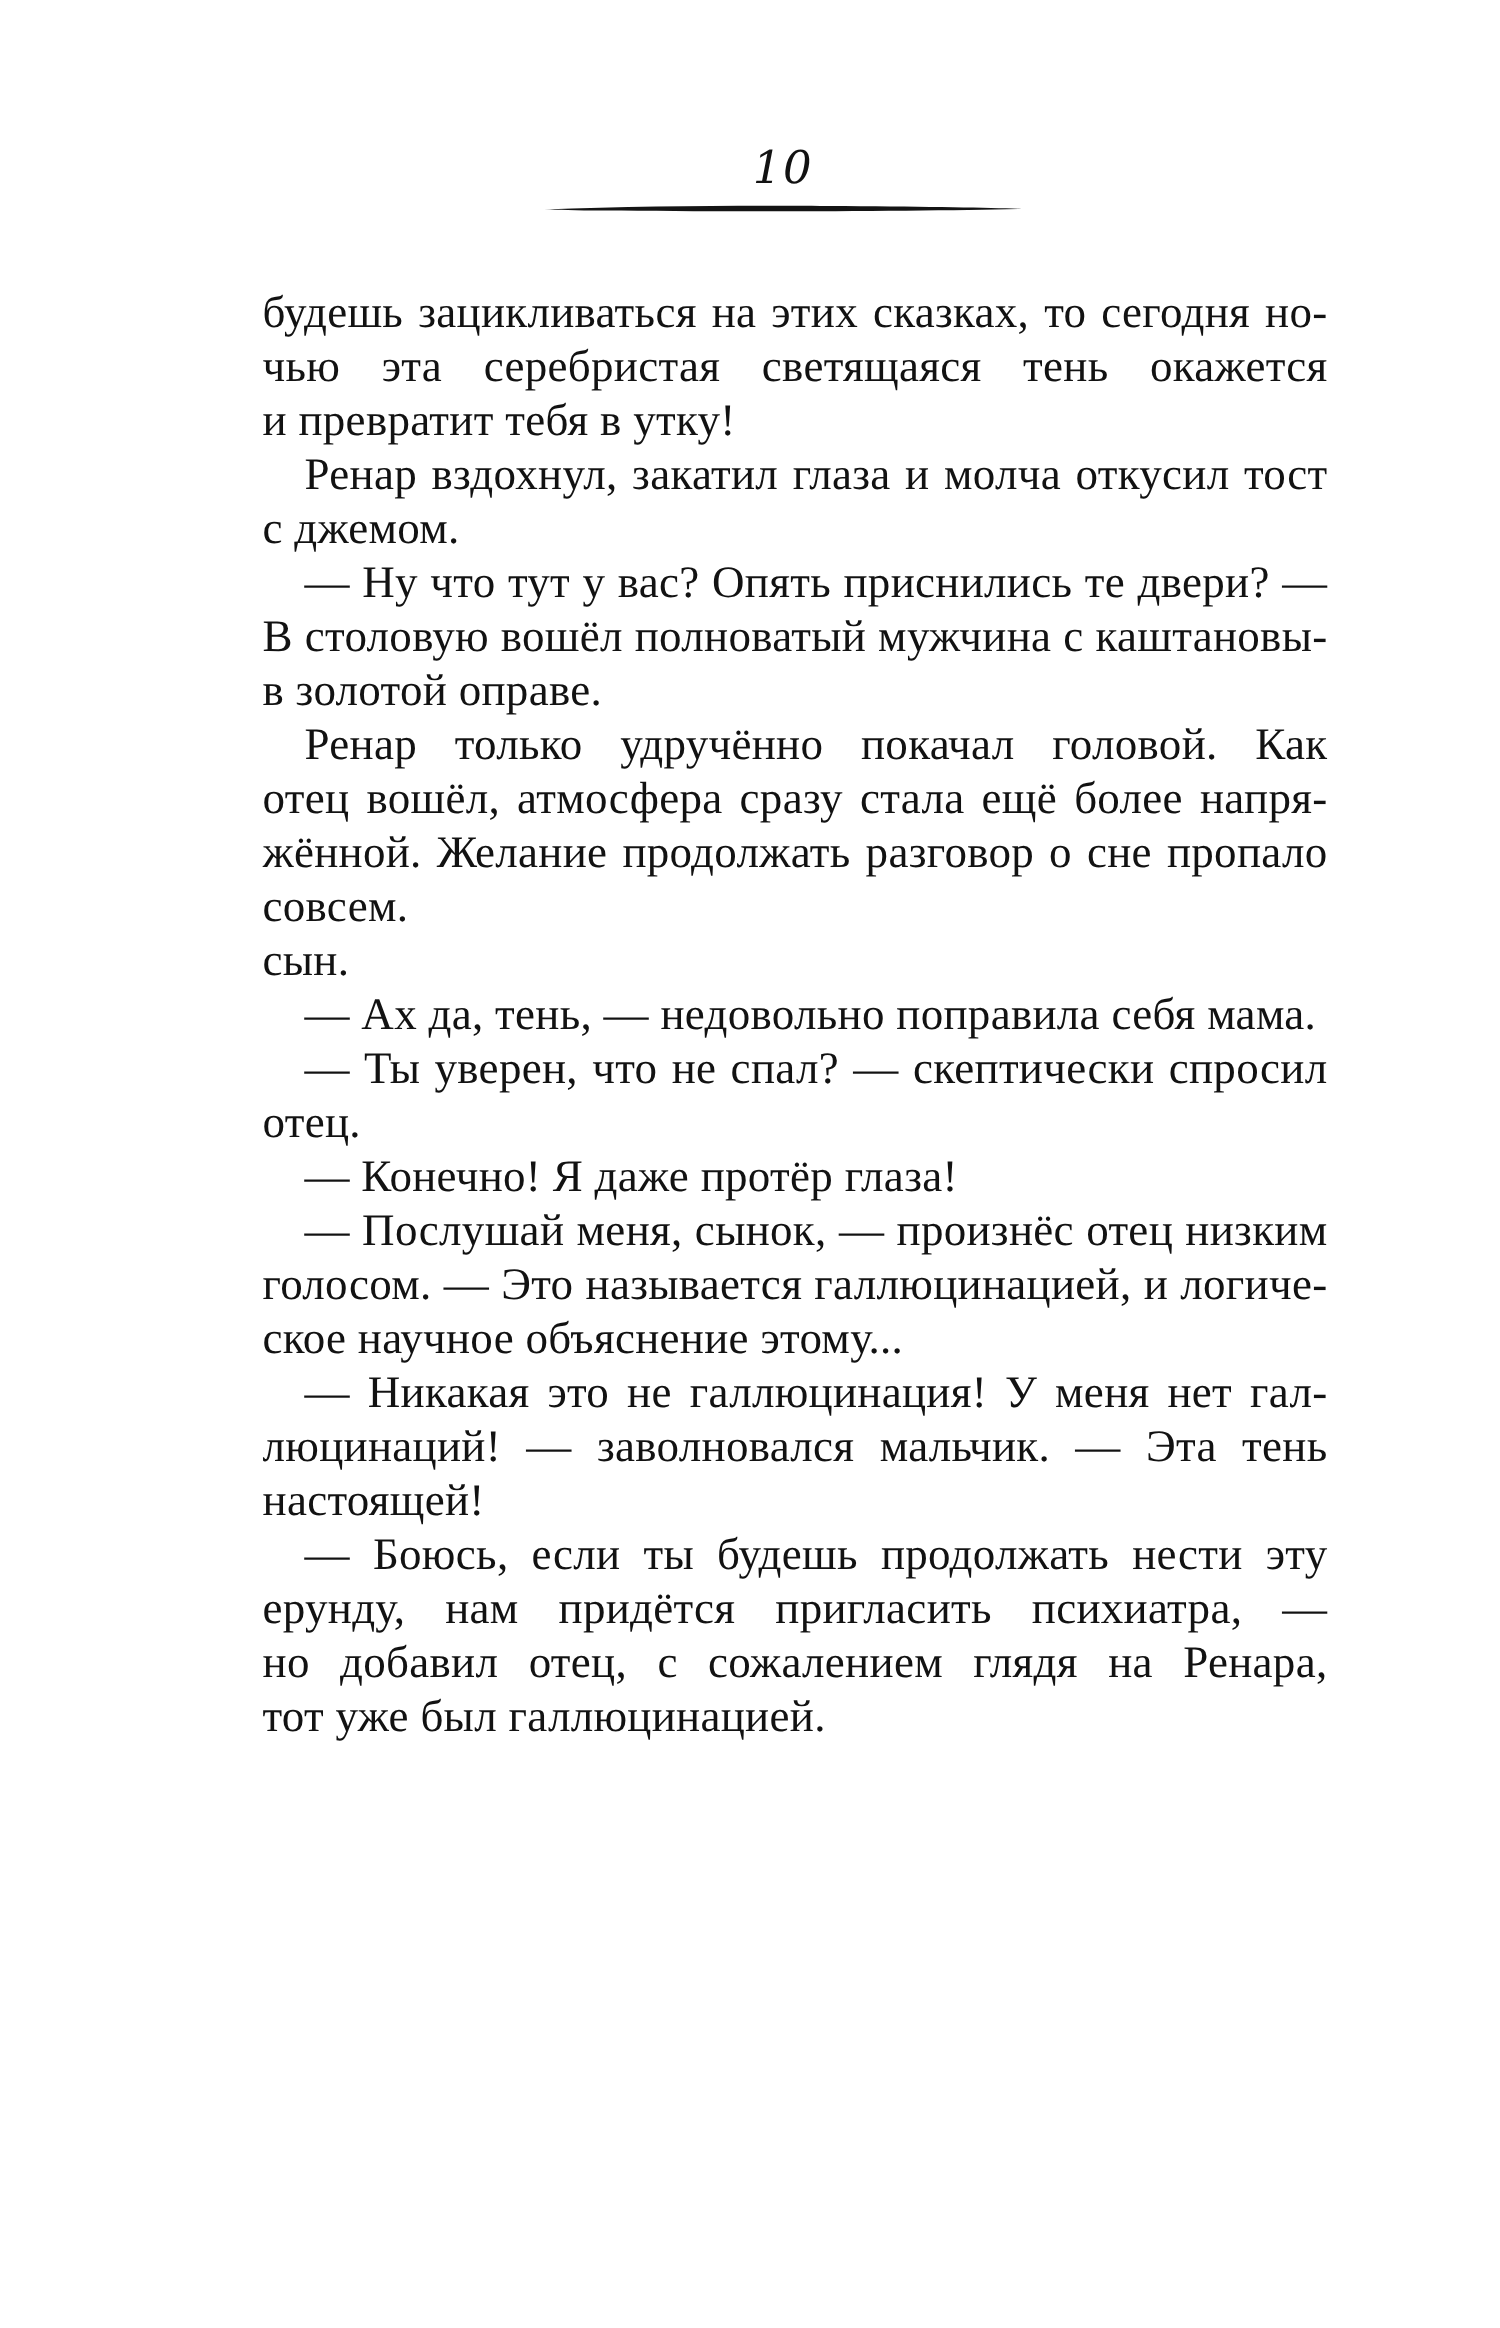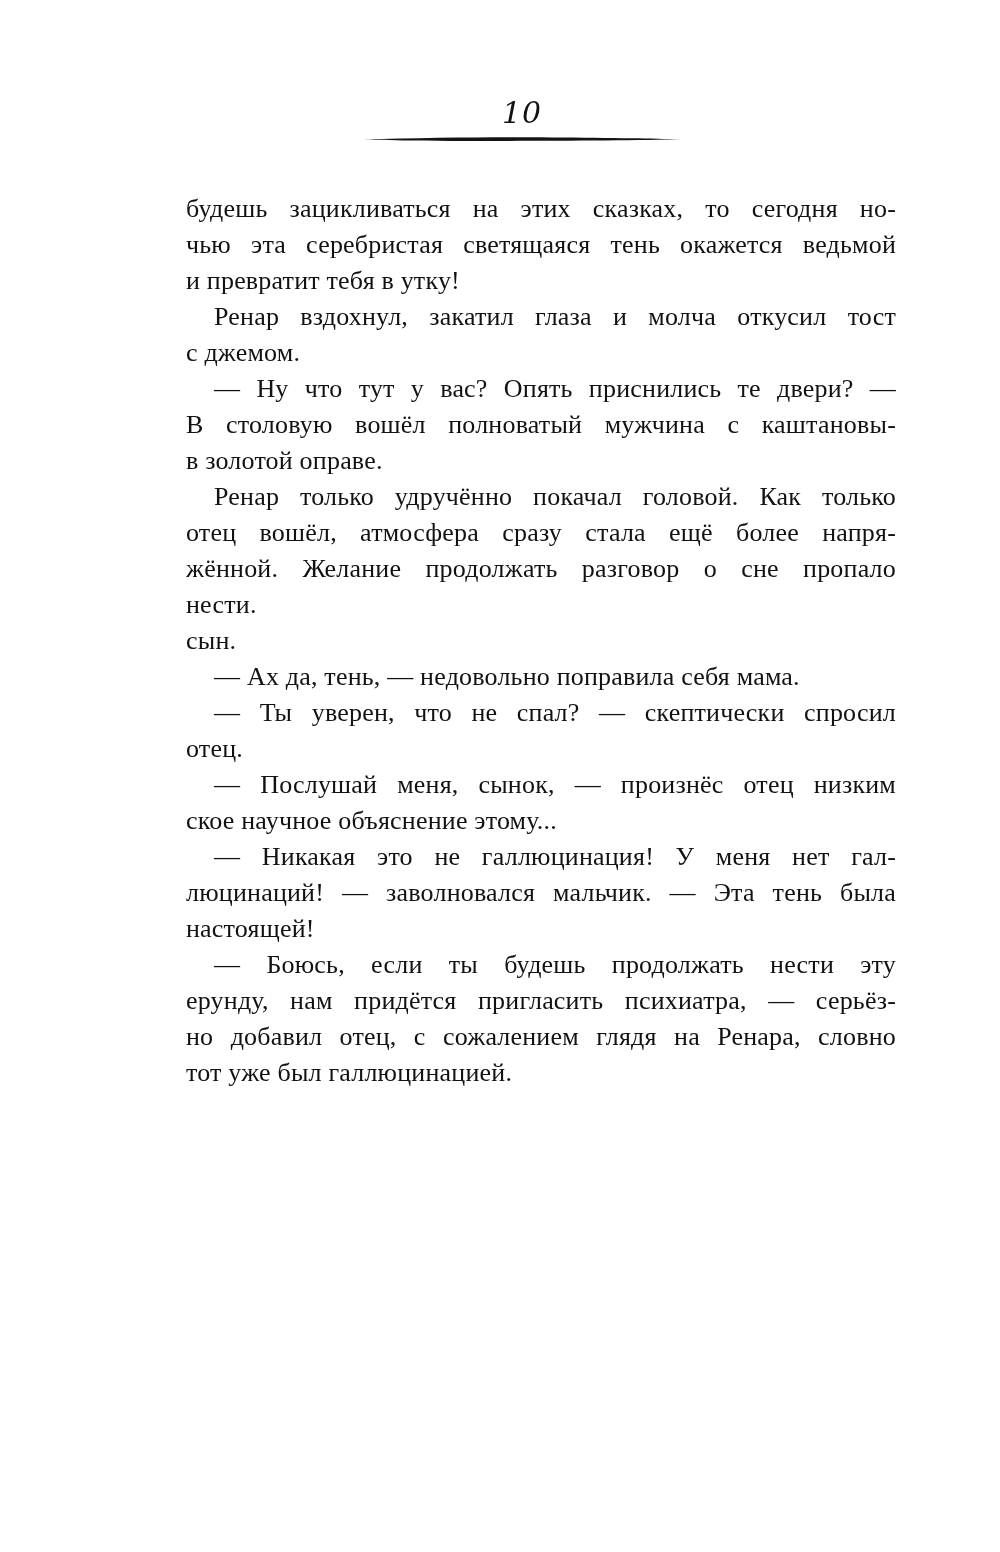--- a/index.html
+++ b/index.html
@@ -30,24 +30,24 @@
     line-height: 34px;
     color: #121212;
     letter-spacing: 1px;
   }
   .swell-rule {
     display: block;
     margin: 6px auto 0 auto;
   }
   .body-text {
     position: absolute;
-    left: 186px;
+    left: 175px;
     top: 191px;
     width: 710px;
-    font-size: 26px;
+    font-size: 30px;
     line-height: 36px;
     color: #121212;
     letter-spacing: 0.2px;
   }
   .para { margin: 0; padding: 0; }
   .line {
     height: 36px;
     overflow: hidden;
     text-align: justify;
     text-align-last: justify;
@@ -91,40 +91,44 @@
     <div class="para">
       <div class="line indent">— Ну что тут у вас? Опять приснились те двери? —</div>
       <div class="line">В столовую вошёл полноватый мужчина с каштановы-</div>
       <div class="line last">в золотой оправе.</div>
     </div>
 
     <div class="para">
       <div class="line indent">Ренар только удручённо покачал головой. Как только</div>
       <div class="line">отец вошёл, атмосфера сразу стала ещё более напря-</div>
       <div class="line">жённой. Желание продолжать разговор о сне пропало</div>
-      <div class="line last">нести.</div>
+      <div class="line last">совсем.</div>
     </div>
 
 
     <div class="para">
       <div class="line last">сын.</div>
     </div>
 
     <div class="para">
       <div class="line last indent">— Ах да, тень, — недовольно поправила себя мама.</div>
     </div>
 
     <div class="para">
       <div class="line indent">— Ты уверен, что не спал? — скептически спросил</div>
       <div class="line last">отец.</div>
     </div>
 
+    <div class="para">
+      <div class="line last indent">— Конечно! Я даже протёр глаза!</div>
+    </div>
 
     <div class="para">
       <div class="line indent">— Послушай меня, сынок, — произнёс отец низким</div>
+      <div class="line">голосом. — Это называется галлюцинацией, и логиче-</div>
       <div class="line last">ское научное объяснение этому...</div>
     </div>
 
     <div class="para">
       <div class="line indent">— Никакая это не галлюцинация! У меня нет гал-</div>
       <div class="line">люцинаций! — заволновался мальчик. — Эта тень была</div>
       <div class="line last">настоящей!</div>
     </div>
 
     <div class="para">

